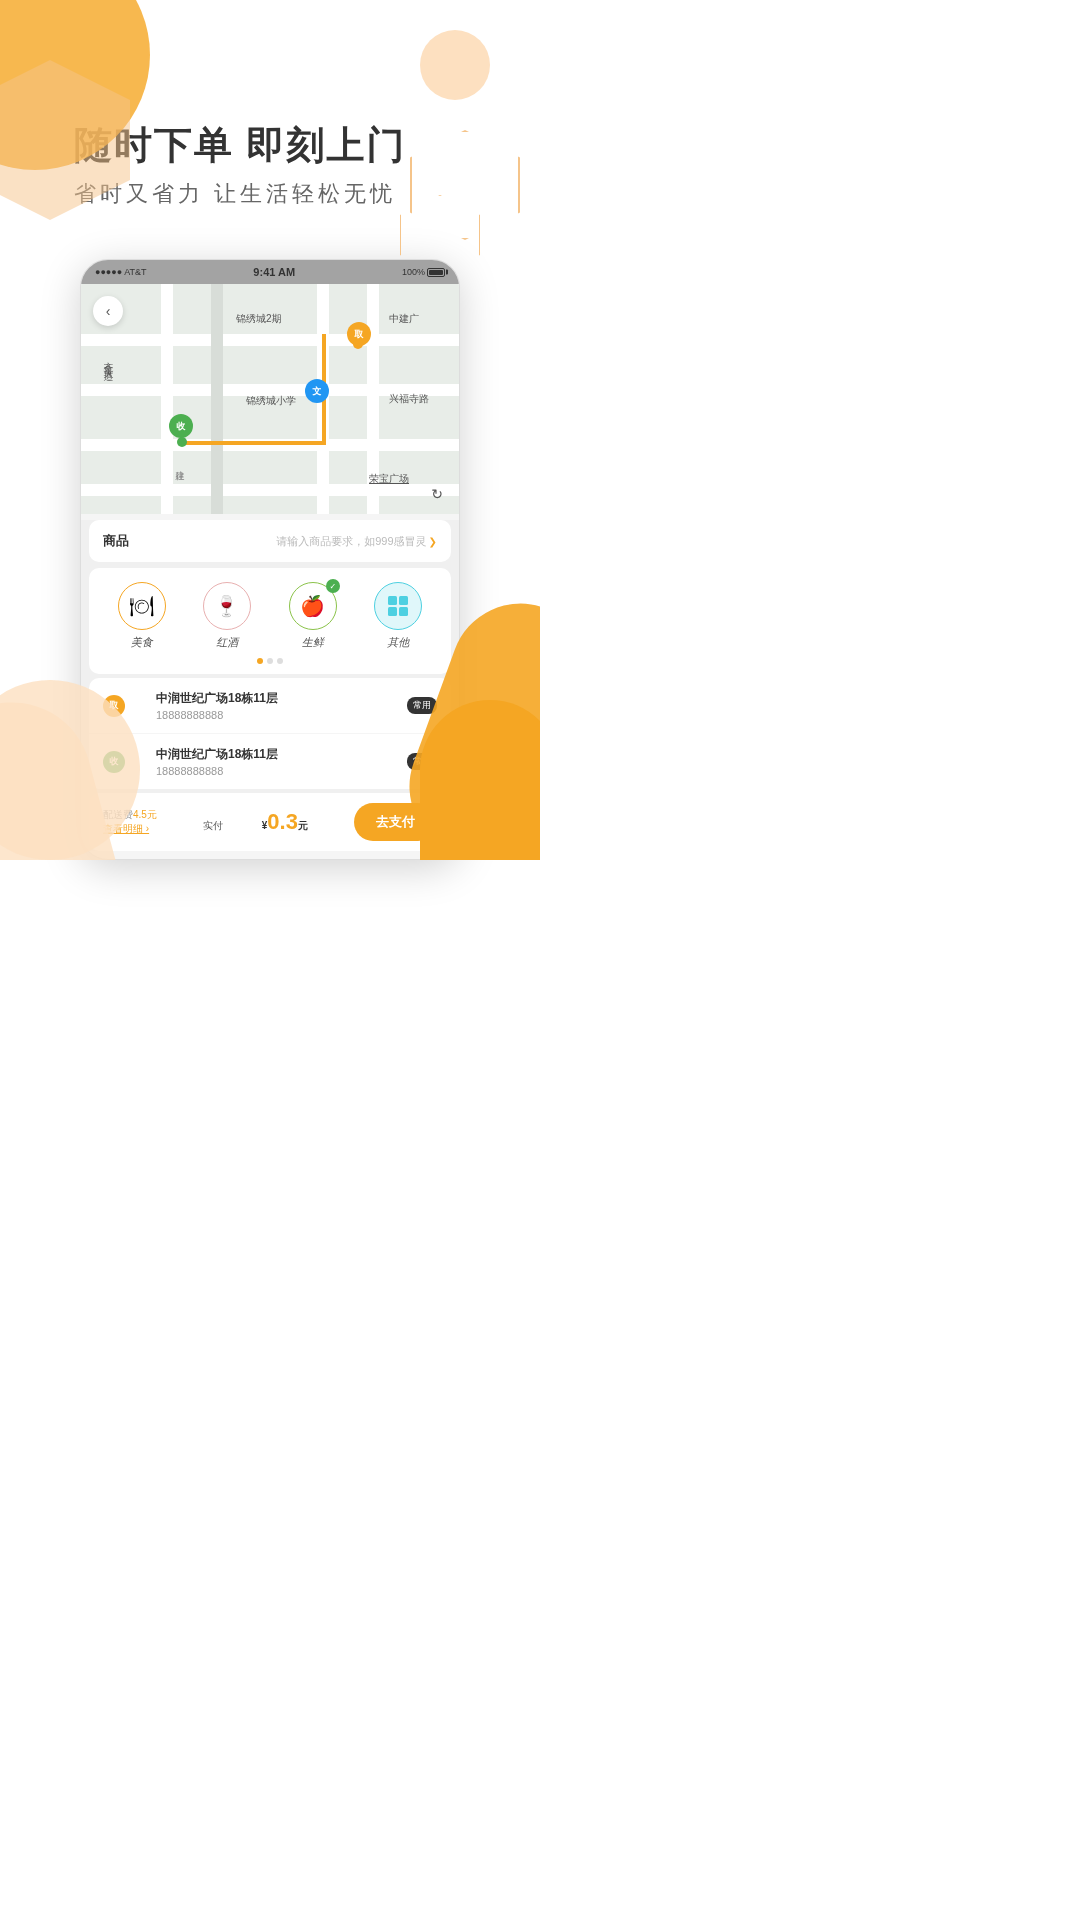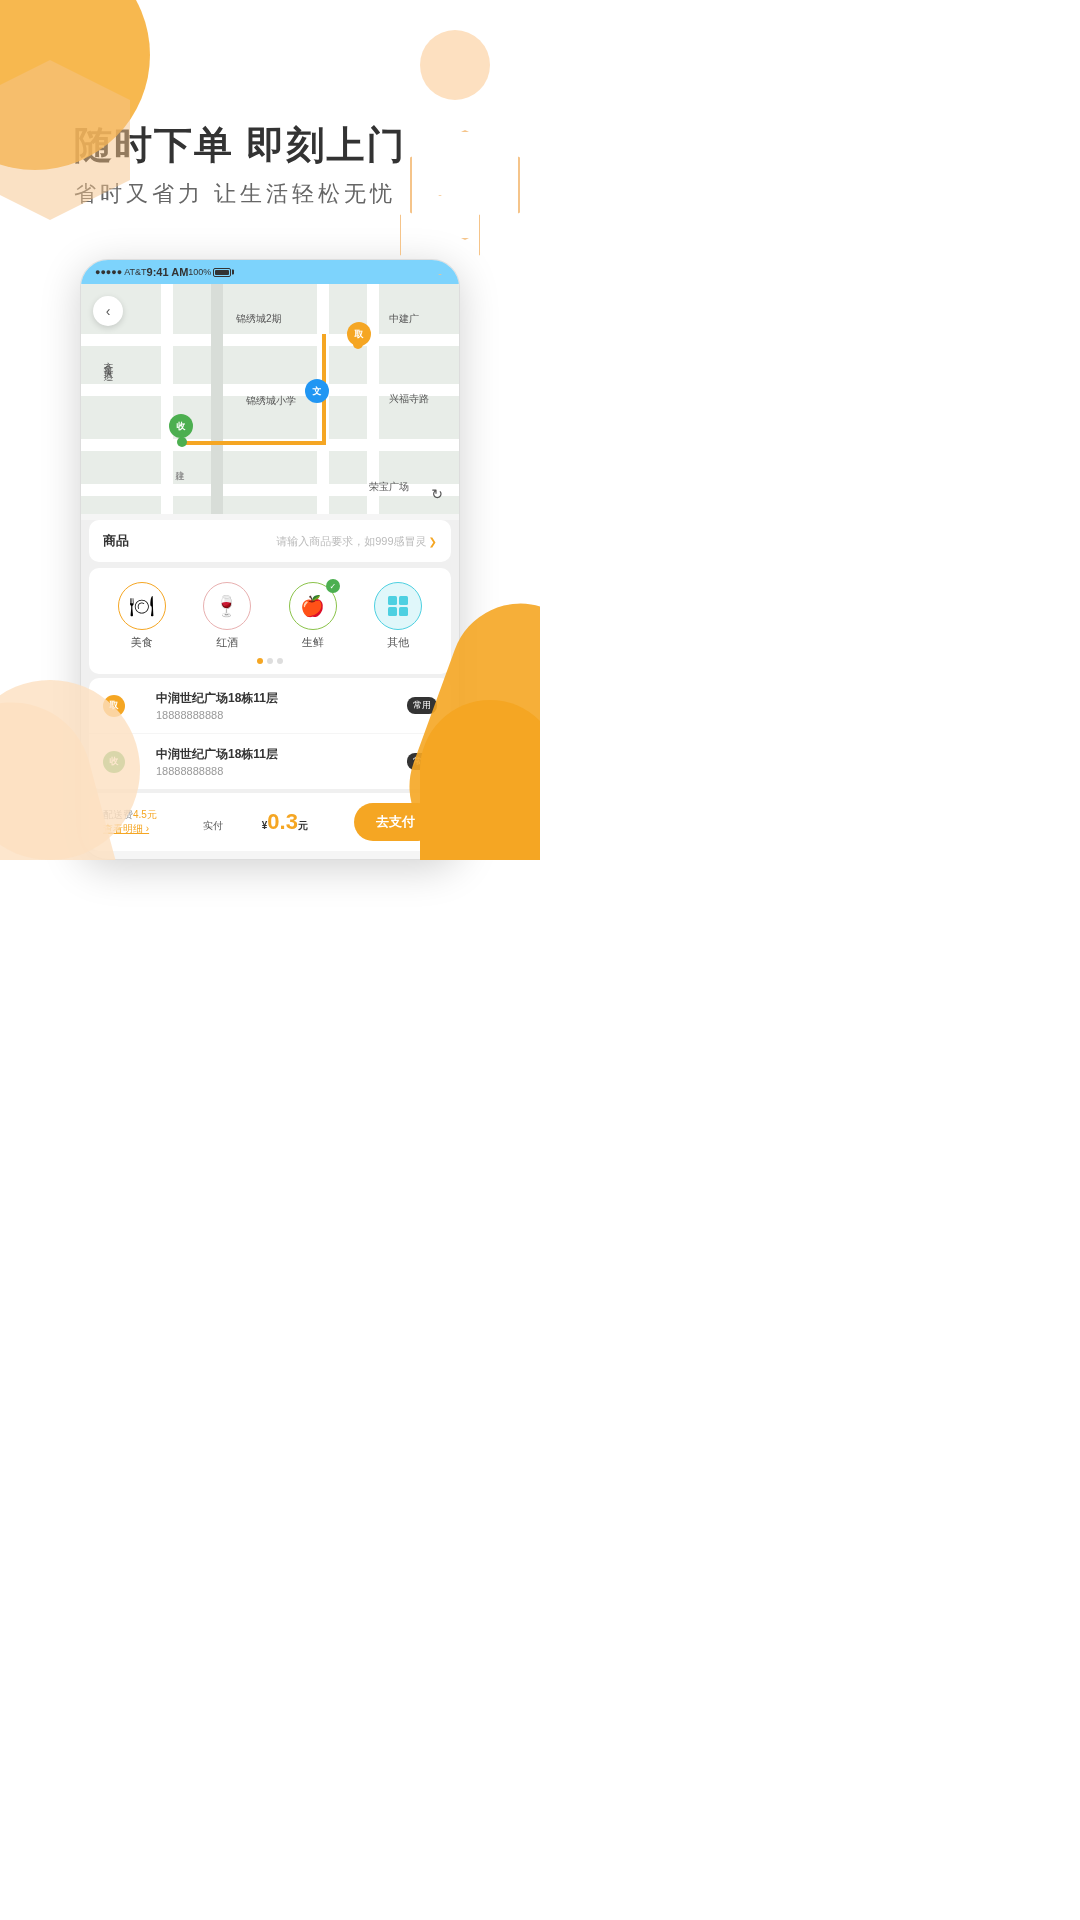--- a/index.html
+++ b/index.html
@@ -151,23 +151,24 @@
       width: 380px;
       background: #f5f5f5;
       border-radius: 28px;
       box-shadow: 0 8px 40px rgba(0,0,0,0.18);
       overflow: hidden;
       border: 1px solid #ddd;
     }
 
     
     .status-bar {
-      background: #7dd3fc;
+      background: #a3a3a3;
       padding: 6px 14px;
       display: flex;
+      justify-content: space-between;
       align-items: center;
       font-size: 10px;
       color: #333;
     }
     .status-left { font-size: 9px; }
     .status-center { font-weight: 600; font-size: 11px; }
     .status-right { font-size: 9px; display: flex; align-items: center; gap: 2px; }
     .battery-icon {
       display: inline-block;
       width: 18px; height: 9px;
@@ -356,20 +357,21 @@
       width: 14px; height: 14px;
       background: #4caf50;
       border-radius: 50%;
       display: flex; align-items: center; justify-content: center;
       font-size: 8px;
       color: #fff;
     }
     .cat-label {
       font-size: 11px;
       color: #555;
+      font-style: italic;
     }
     .cat-dots {
       display: flex;
       justify-content: center;
       gap: 4px;
     }
     .dot { width: 6px; height: 6px; border-radius: 50%; background: #ddd; }
     .dot.active { background: #f5a623; }
 
     
@@ -506,21 +508,21 @@
 
         <div style="position:absolute; left:100px; top:157px; width:145px; height:4px; background:#f5a623; z-index:8;"></div>
 
         <div style="position:absolute; left:241px; top:154px; width:4px; height:7px; background:#f5a623; z-index:8;"></div>
 
         <div class="map-label" style="top:28px; left:155px;">锦绣城2期</div>
         <div class="map-label" style="top:28px; right:40px;">中建广</div>
         <div class="map-label" style="top:110px; left:165px;">锦绣城小学</div>
         <div class="map-label" style="top:70px; left:20px; writing-mode:vertical-rl; letter-spacing:3px;">齐鲁大道</div>
         <div class="map-label" style="top:108px; right:30px;">兴福寺路</div>
-        <div class="map-label" style="bottom:20px; right:50px;">荣宝广场</div>
+        <div class="map-label" style="bottom:28px; right:50px;text-decoration:underline;">荣宝广场</div>
         <div class="map-label" style="bottom:50px; left:92px; font-size:9px; color:#888; writing-mode:vertical-rl;">往建</div>
 
         <div class="marker marker-pickup">取</div>
         <div class="marker marker-school">文</div>
         <div class="marker marker-delivery">收</div>
         <div class="marker-dot-pickup"></div>
         <div class="marker-dot-delivery"></div>
 
         <div class="back-btn">‹</div>
 

